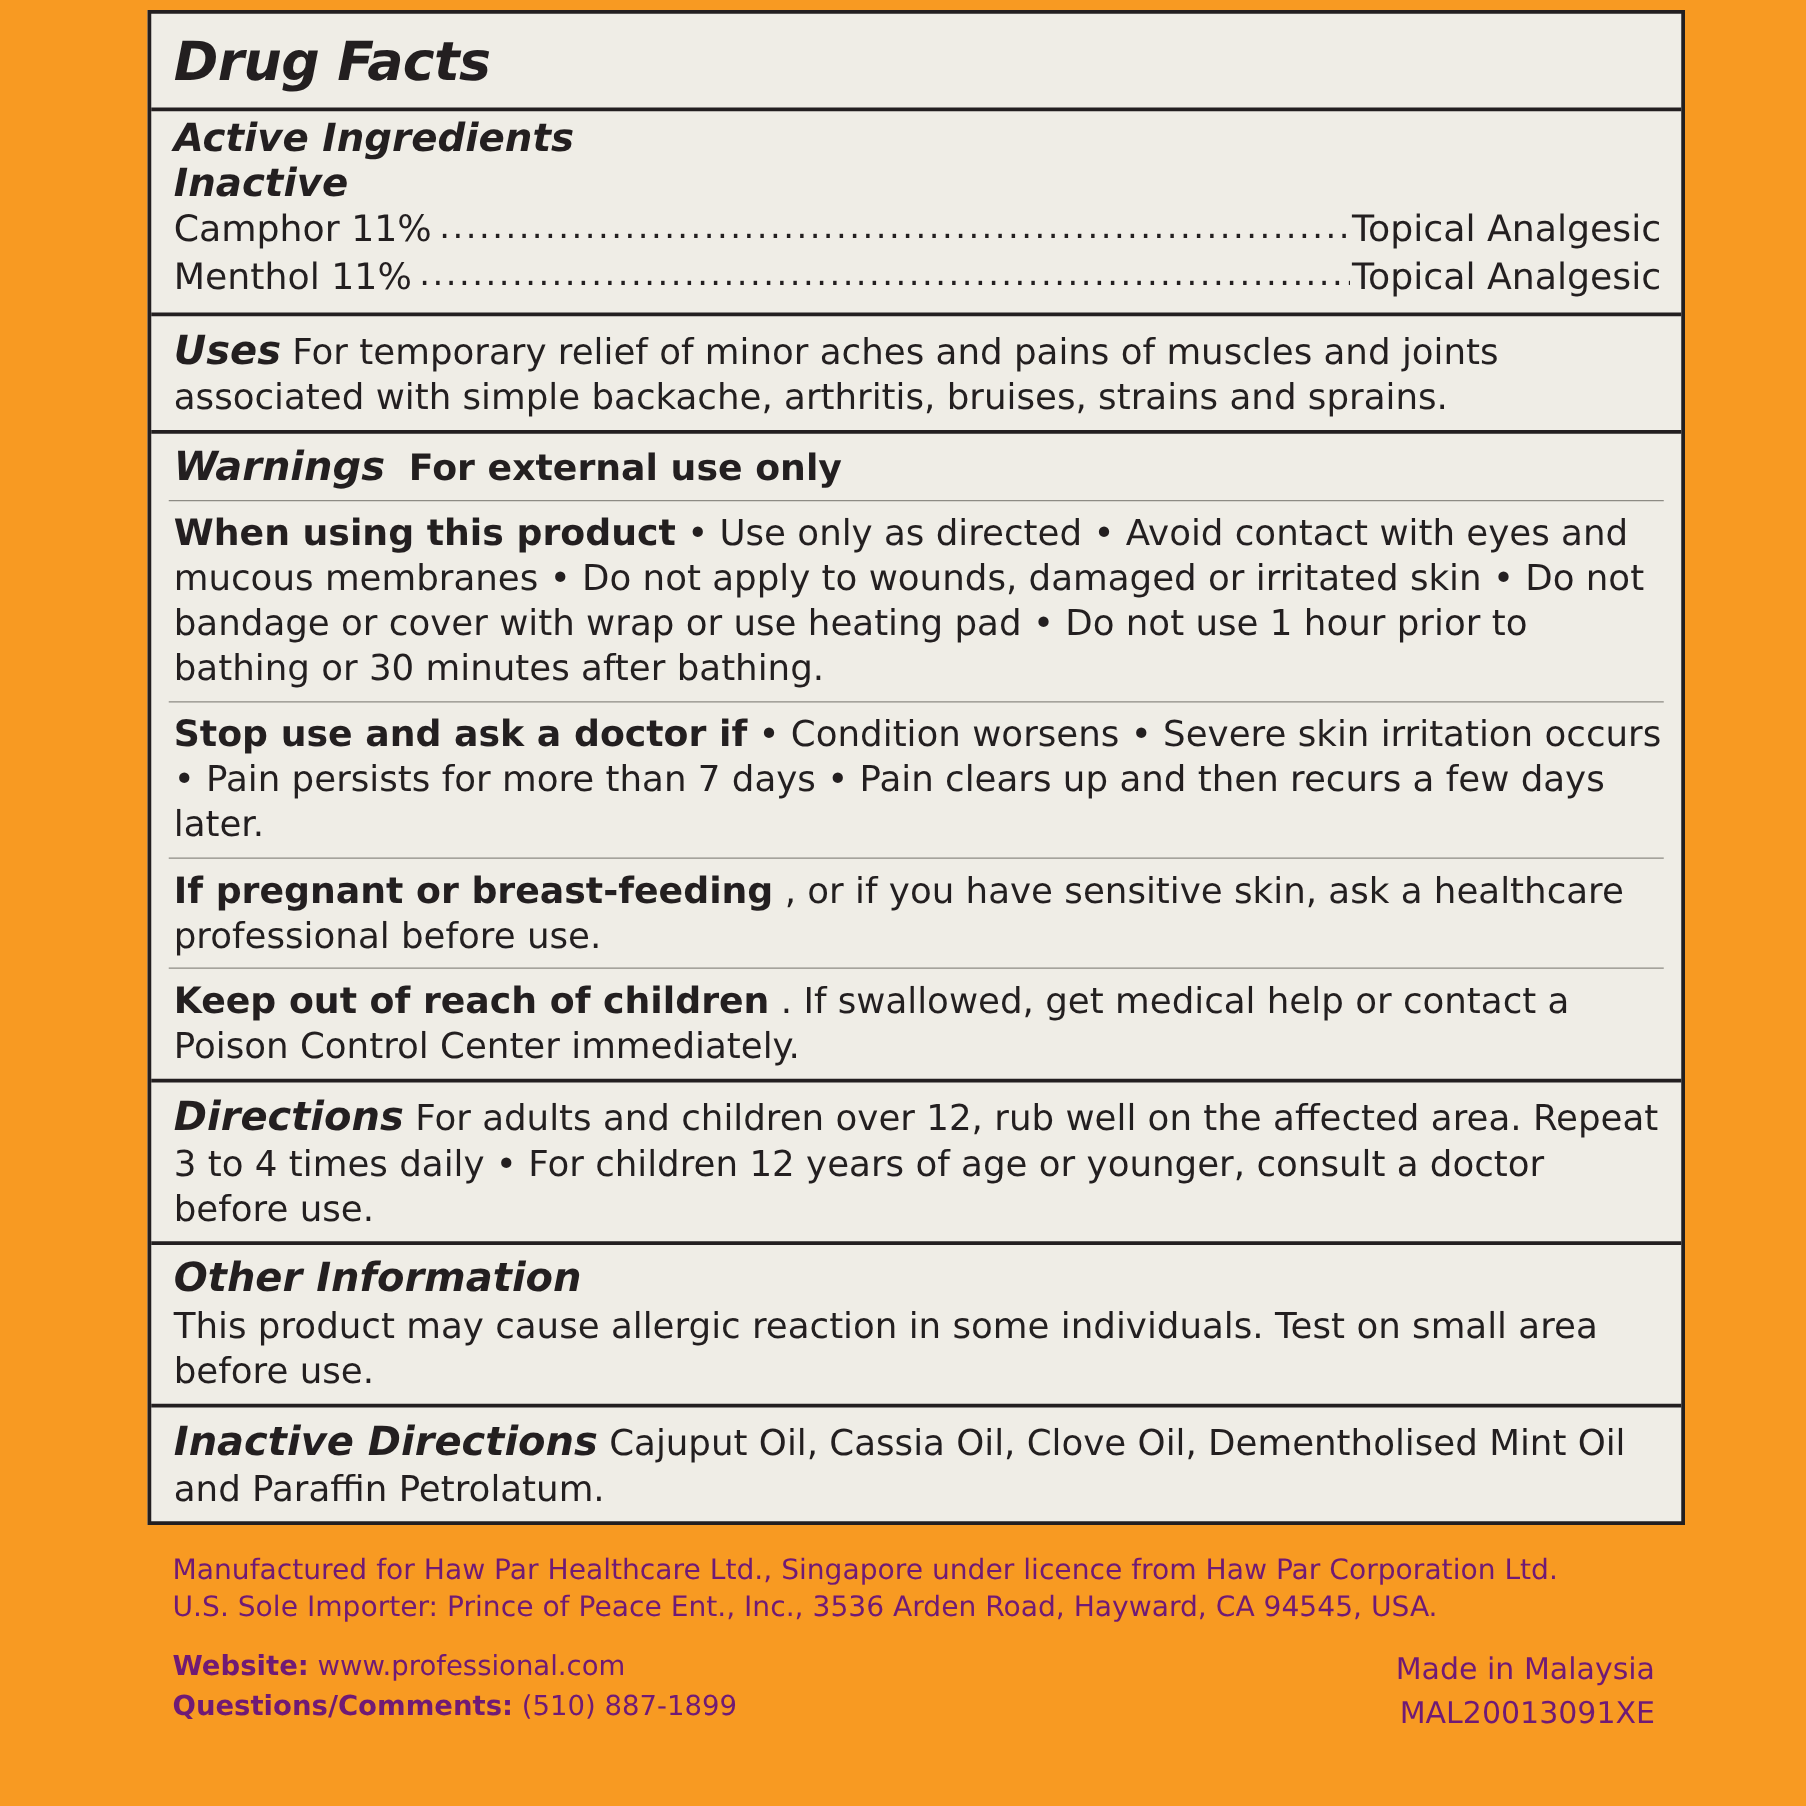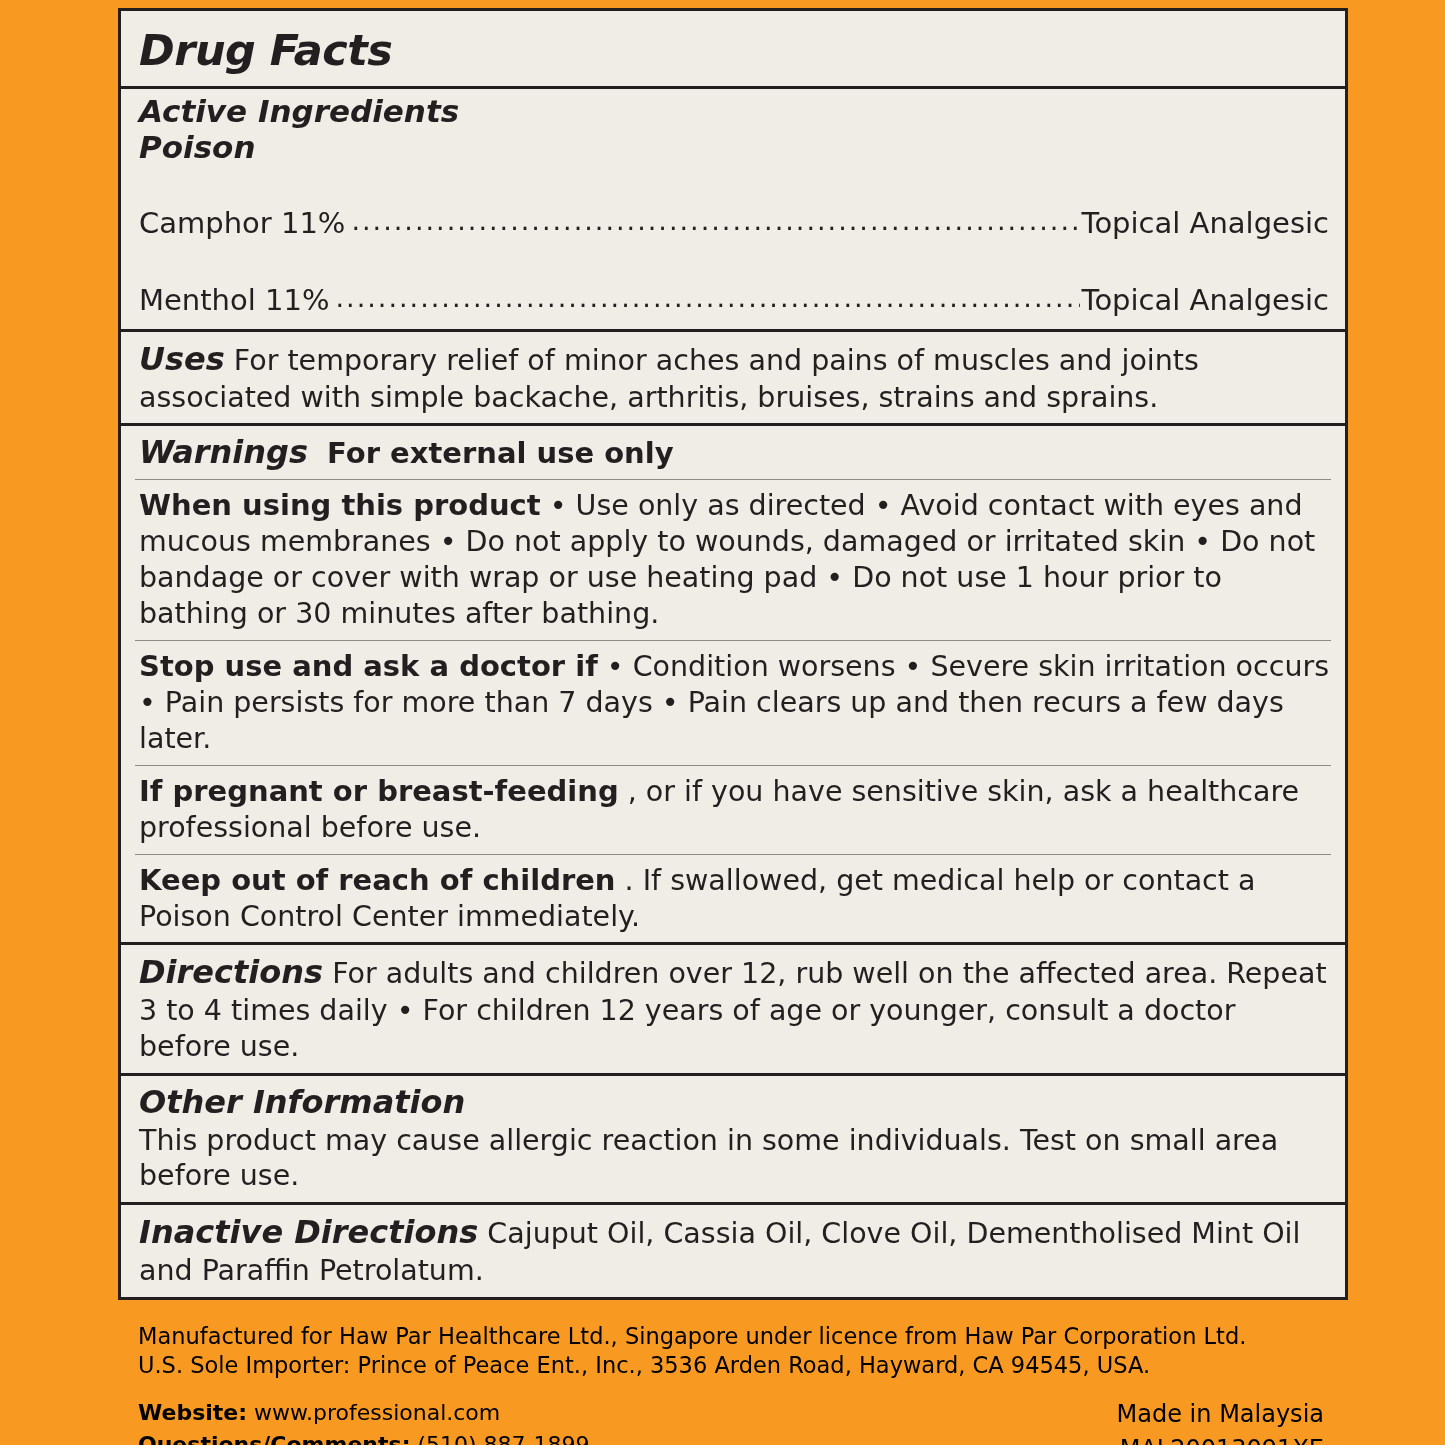--- a/index.html
+++ b/index.html
@@ -57,21 +57,21 @@
     flex-direction: column;
   }
   .leader-row {
     display: flex;
     align-items: baseline;
     font-size: 29px;
     padding: 0 16px 0 18px;
     white-space: nowrap;
     line-height: 1.28;
   }
-  .leader-row .nm { flex: 0 0 auto; margin-top: 40px; }
+  .leader-row .nm { flex: 0 0 auto; }
   .leader-row .dots {
     flex: 1 1 auto;
     overflow: hidden;
     margin: 0 2px 0 6px;
     letter-spacing: 2px;
     font-size: 27px;
     position: relative;
     top: -3px;
   }
   .leader-row .pp { flex: 0 0 auto; }
@@ -91,21 +91,21 @@
   .blk {
     padding: 7px 16px 8px 18px;
   }
   .blk p {
     margin: 0;
   }
   .footer {
     padding: 22px 6px 0 20px;
     font-size: 22.5px;
     line-height: 1.33;
-    color: #000000;
+    color: #701a75;
   }
   .footer .small-block { margin-bottom: 16px; }
   .foot-cols {
     display: flex;
     justify-content: space-between;
     align-items: flex-start;
   }
   .foot-left { font-size: 22px; line-height: 1.45; }
   .foot-right { font-size: 24px; line-height: 1.45; text-align: right; padding-right: 18px;}
   .b { font-weight: bold; }
@@ -117,21 +117,21 @@
 <div class="page">
 
   <div class="panel">
 
     <div class="df-title">Drug Facts</div>
     <hr class="hr-thick">
 
     <div>
       <div class="row-ai">
         <span>Active Ingredients</span>
-        <span>Poison</span>
+        <span>Inactive</span>
       </div>
       <div class="leader-row">
         <span class="nm">Camphor 11%</span>
         <span class="dots">.................................................................................................</span>
         <span class="pp">Topical Analgesic</span>
       </div>
       <div class="leader-row">
         <span class="nm">Menthol 11%</span>
         <span class="dots">.................................................................................................</span>
         <span class="pp">Topical Analgesic</span>

